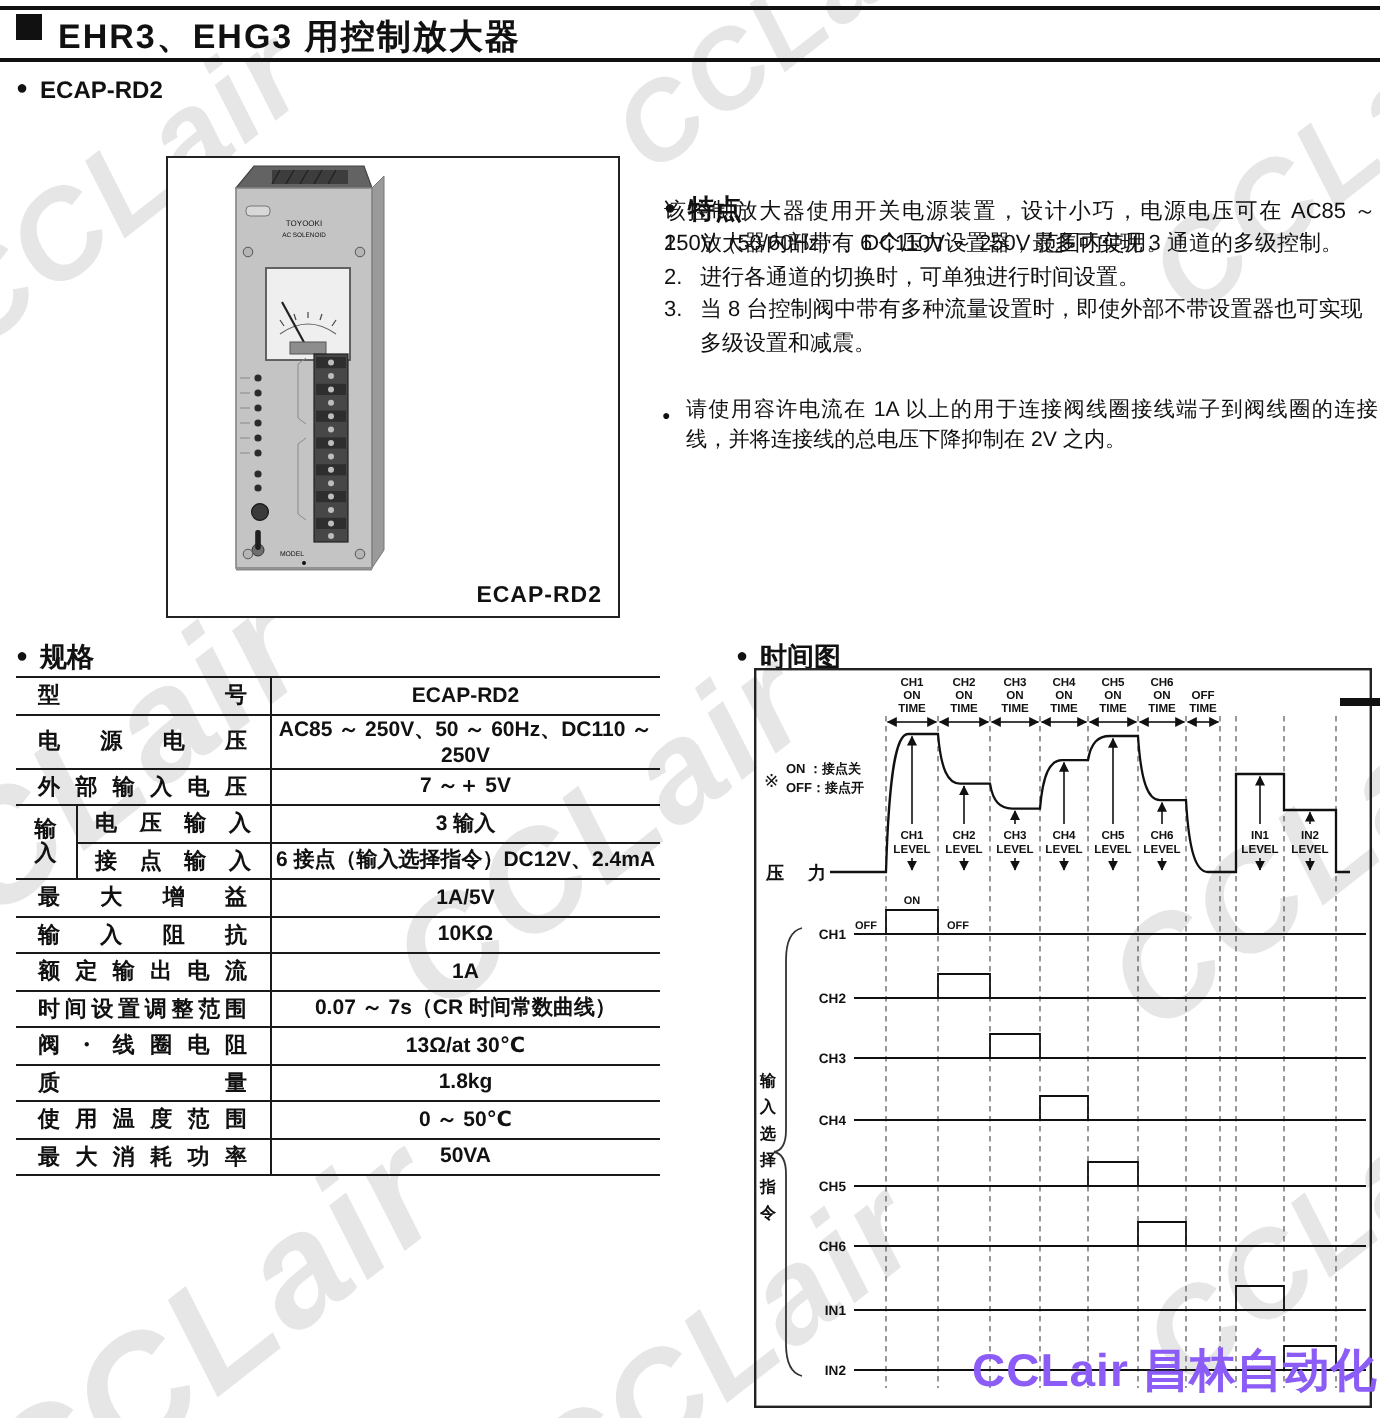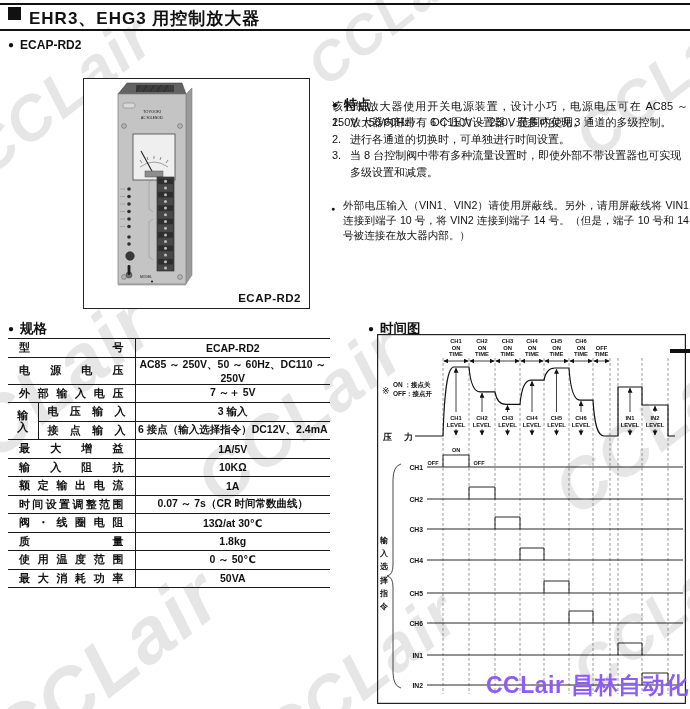--- a/index.html
+++ b/index.html
@@ -188,21 +188,21 @@
       </div>
       <div class="feat">
         <span class="num">3.</span>
         <span>当 8 台控制阀中带有多种流量设置时，即使外部不带设置器也可实现多级设置和减震。</span>
       </div>
     </div>
 
   <div class="abs" style="left:331px;top:198px;width:358px;">
       <div class="note">
         <span class="b">●</span>
-        <span>外部电压输入（VIN1、VIN2）请使用屏蔽线。另外，请用屏蔽线将 VIN1 连接到端子 10 号，将 VIN2 连接到端子 14 号。（但是，端子 10 号和 14 号被连接在放大器内部。）</span>
+        <span>请使用容许电流在 1A 以上的用于连接阀线圈接线端子到阀线圈的连接线，并将连接线的总电压下降抑制在 2V 之内。</span>
       </div>
     </div>
 
   <div class="abs sec-head" style="left:8px;top:320px;">
     <span class="dot">●</span>
     <span>规格</span>
   </div>
   <table class="specs abs" style="left:8px;top:338px;">
     <colgroup>
         <col style="width:30px">

